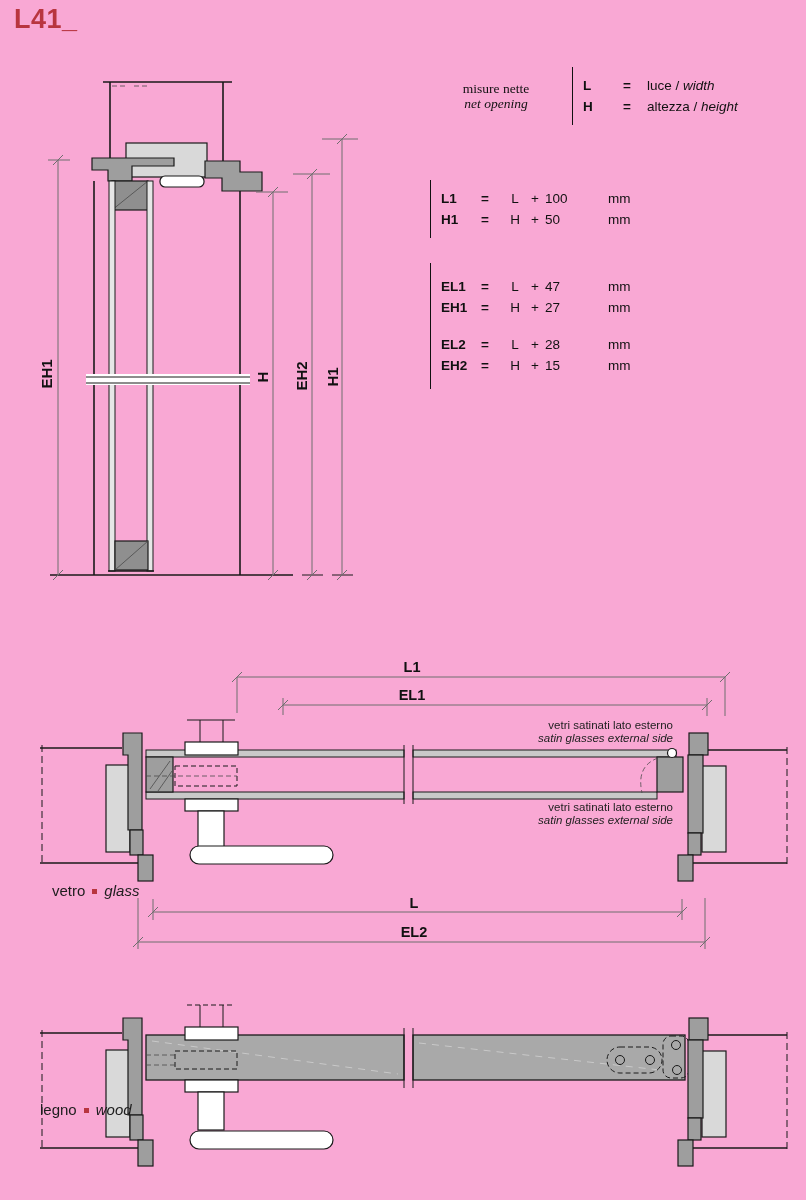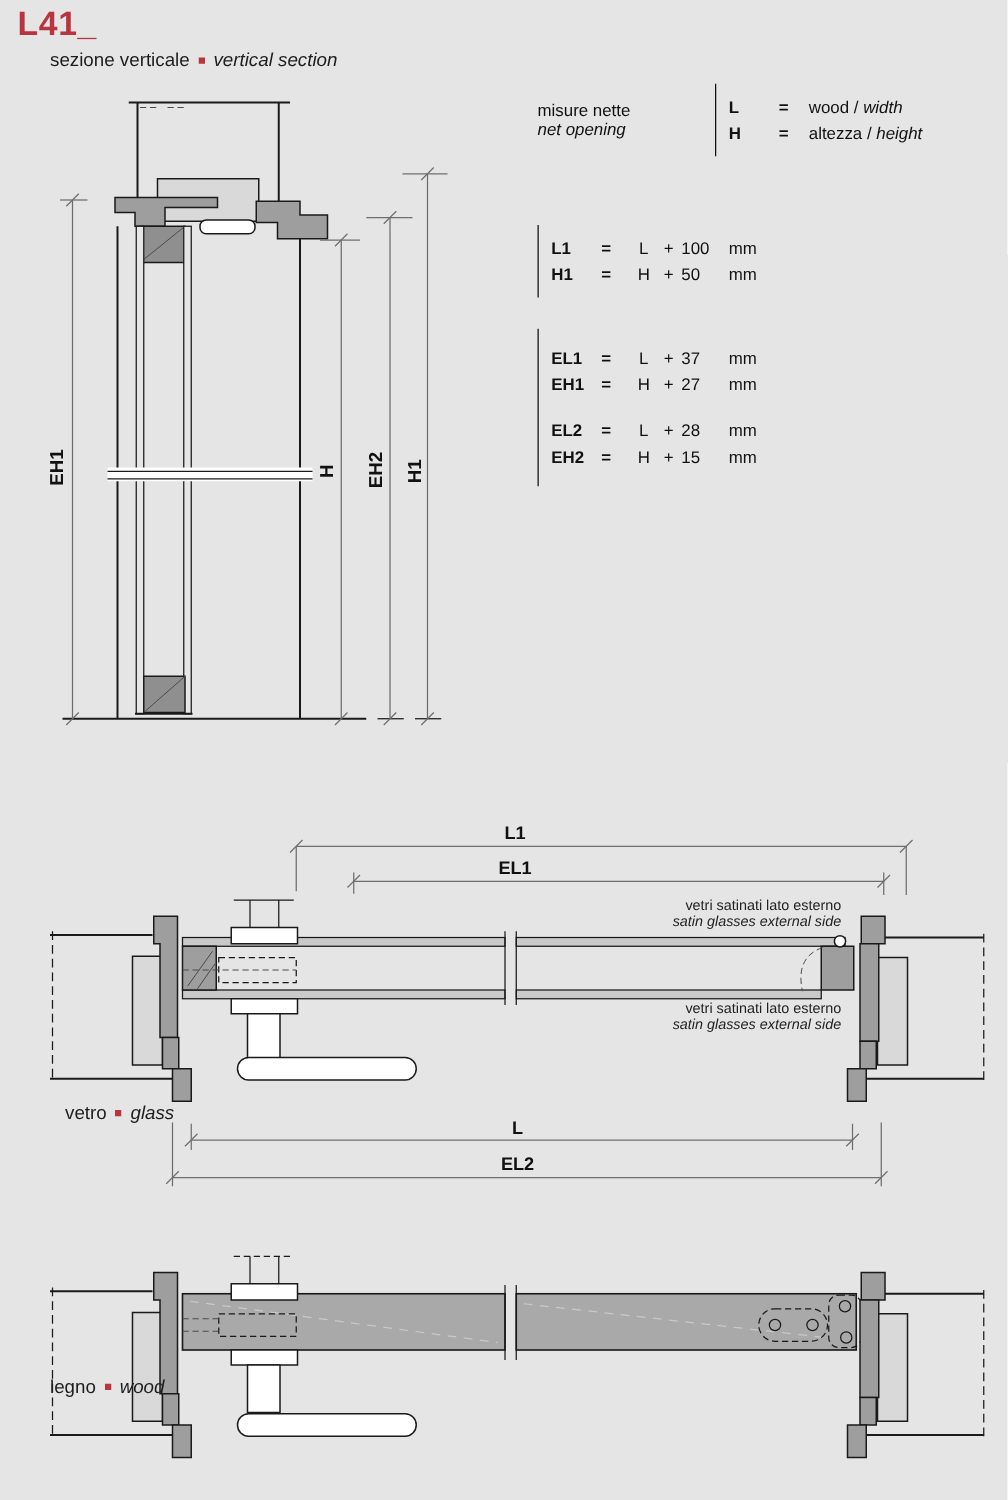--- a/index.html
+++ b/index.html
@@ -1,16 +1,16 @@
 <!DOCTYPE html>
 <html style="--accent: #b8353f;"><head>
 <meta charset="utf-8">
 <style>
   html,body{margin:0;padding:0;background:#fff;}
-  .page{position:relative;width:806px;height:1200px;background:#e5e5e5;overflow:hidden;
+  .page{position:relative;width:806px;height:1200px;background:#f9a8d4;overflow:hidden;
         font-family:"Liberation Sans",sans-serif;color:#1d1d1d;}
   svg.draw{position:absolute;left:0;top:0;z-index:1;}
   .txt{position:absolute;z-index:2;}
   
   .k1{stroke:#1a1a1a;stroke-width:1;fill:none}
   .k15{stroke:#1a1a1a;stroke-width:1.6;fill:none}
   .k05{stroke:#4a4a4a;stroke-width:.8;fill:none}
   .dim{stroke:#6e6e6e;stroke-width:1;fill:none}
   .dash{stroke-dasharray:5 3}
   .dashbig{stroke-dasharray:7 4}
@@ -28,30 +28,30 @@
   .i{font-style:italic;}
   .bullet{display:inline-block;width:5px;height:5px;background:var(--accent,#b8353f);
           margin:0 7px 2px 7px;vertical-align:middle;}
   .vdim{position:absolute;transform:translate(-50%,-50%) rotate(-90deg);
         font-weight:bold;font-size:15px;white-space:nowrap;color:#111;}
   .hdim{position:absolute;transform:translateX(-50%);font-weight:bold;font-size:14.5px;color:#111;}
   .ann{position:absolute;left:453px;width:220px;text-align:right;
        font-size:11.5px;line-height:13px;color:#222;}
   
   .tbl{position:absolute;left:430px;display:flex;align-items:center;font-size:13.5px;color:#111;}
-  .tbl-label{width:132px;text-align:left;padding-right:10px;line-height:15px;}
+  .tbl-label{width:132px;text-align:center;padding-right:10px;line-height:15px;font-family:Liberation Serif, serif;}
   .tbl-body{border-left:1.6px solid #111;padding:3px 0 3px 10px;
             display:flex;flex-direction:column;justify-content:center;}
   .frow{display:flex;align-items:center;height:21px;white-space:nowrap;}
   .fvar{width:40px;font-weight:bold;}
   .feq{width:24px;font-weight:bold;}
   .fop1{width:20px;text-align:center;}
   .fplus{width:20px;text-align:center;}
   .fval{width:36px;}
-  .funit{width:30px;padding-left:2px;}
+  .funit{width:30px;padding-left:2px;margin-left:25px;}
   .gap{height:16px;}
 </style>
 </head>
 <body>
 
 <div class="page">
 
   <svg class="draw" width="806" height="1200" viewBox="0 0 806 1200">
 
     <g>
@@ -221,23 +221,20 @@
       <rect class="f-mid" x="678" y="1140" width="15" height="26"></rect>
 
       <line class="k15" x1="708" y1="1035" x2="787" y2="1035"></line>
       <line class="k15" x1="693" y1="1148" x2="787" y2="1148"></line>
       <line class="k1 dashbig" x1="787" y1="1032" x2="787" y2="1151"></line>
     </g>
   </svg>
 
   <div class="txt title">L41_</div>
 
-  <div class="txt heading" style="left:40px;top:40px">
-    <span>sezione verticale</span><span class="bullet"></span><span class="i">vertical section</span>
-  </div>
 
 
   <div class="txt heading" style="left:52px;top:882px">
     <span>vetro</span><span class="bullet"></span><span class="i">glass</span>
   </div>
 
   <div class="txt heading" style="left:40px;top:1101px">
     <span>legno</span><span class="bullet"></span><span class="i">wood</span>
   </div>
 
@@ -262,21 +259,21 @@
 
   <div class="tbl" style="top:70px;height:52px">
     <div class="tbl-label">
       <div>misure nette</div>
       <div class="i">net opening</div>
     </div>
     <div class="tbl-body" style="height:52px">
       <div class="frow">
         <span class="fvar">L</span>
         <span class="feq">=</span>
-        <span>wood /</span>&nbsp;<span class="i">width</span>
+        <span>luce /</span>&nbsp;<span class="i">width</span>
       </div>
       <div class="frow">
         <span class="fvar">H</span>
         <span class="feq">=</span>
         <span>altezza /</span>&nbsp;<span class="i">height</span>
       </div>
     </div>
   </div>
 
   <div class="tbl" style="top:183px;height:52px">
@@ -301,21 +298,21 @@
   </div>
 
   <div class="tbl" style="top:266px;height:120px">
     <div class="tbl-body" style="height:120px">
       <div>
         <div class="frow">
           <span class="fvar">EL1</span>
           <span class="feq">=</span>
           <span class="fop1">L</span>
           <span class="fplus">+</span>
-          <span class="fval">37</span>
+          <span class="fval">47</span>
           <span class="funit">mm</span>
         </div>
         <div class="frow">
           <span class="fvar">EH1</span>
           <span class="feq">=</span>
           <span class="fop1">H</span>
           <span class="fplus">+</span>
           <span class="fval">27</span>
           <span class="funit">mm</span>
         </div>

